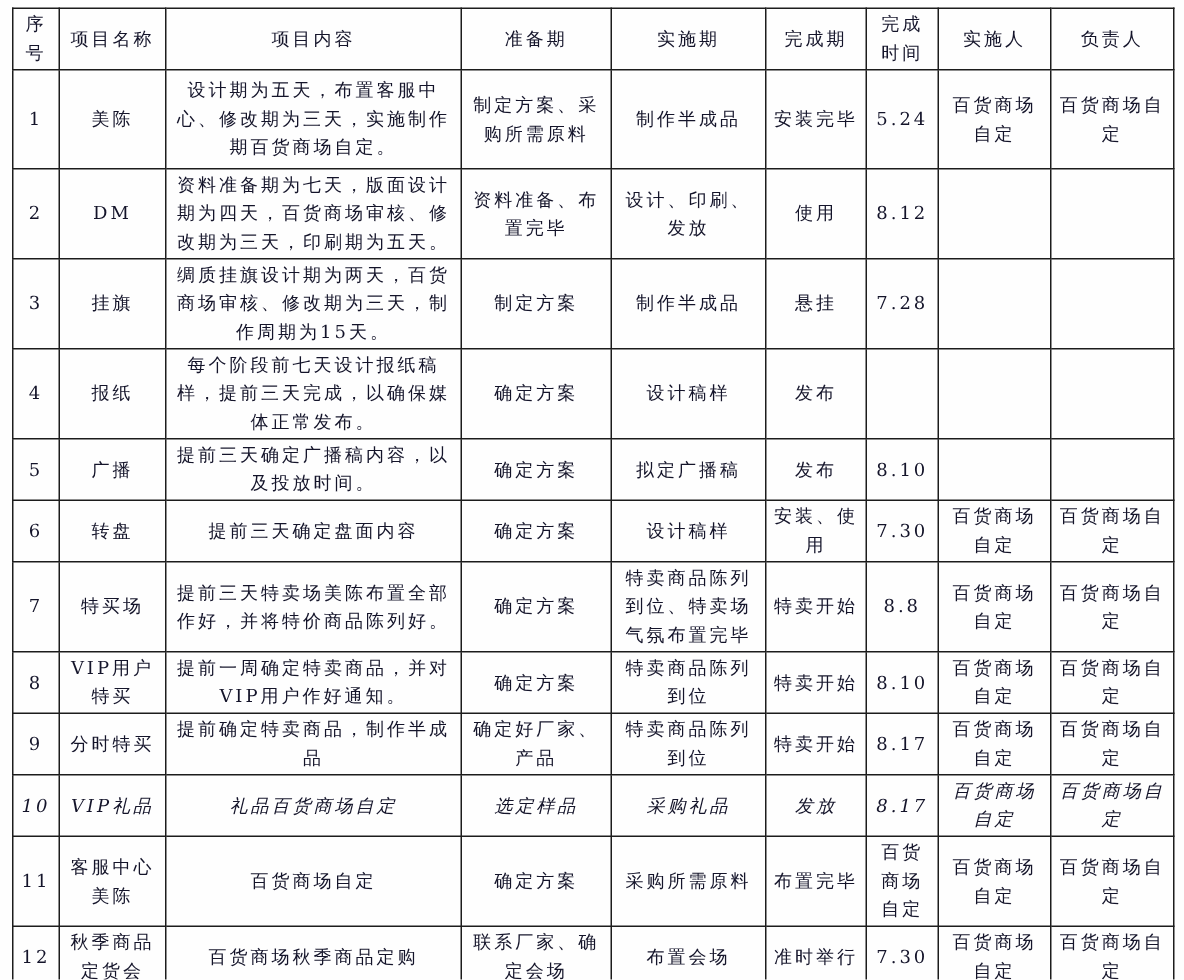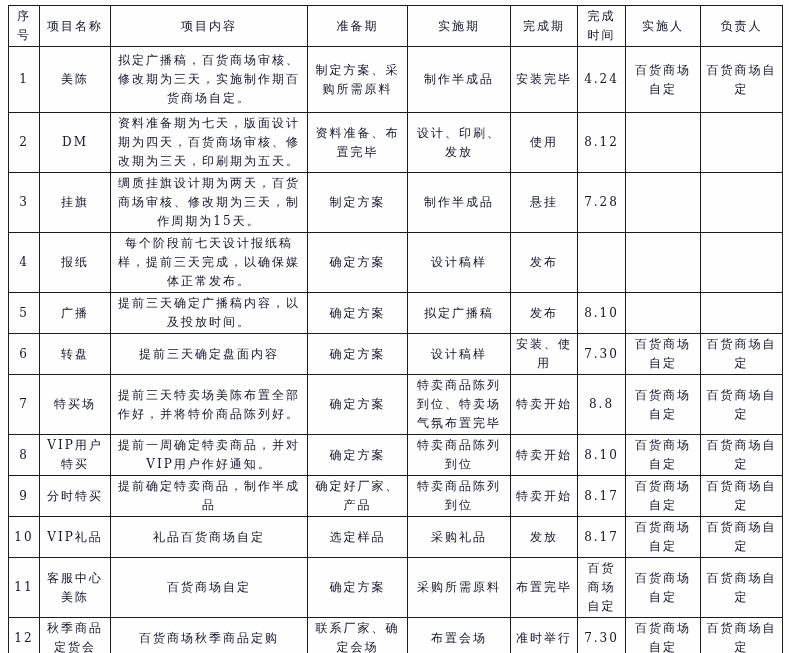--- a/index.html
+++ b/index.html
@@ -62,25 +62,25 @@
         <th>完成期</th>
         <th>完成时间</th>
         <th>实施人</th>
         <th>负责人</th>
       </tr>
   </thead>
   <tbody>
       <tr style="height: 66px;">
         <td>1</td>
         <td>美陈</td>
-        <td>拟定广播稿，百货商场审核、修改期为三天，实施制作期百货商场自定。</td>
+        <td>设计期为五天，布置客服中心、修改期为三天，实施制作期百货商场自定。</td>
         <td>制定方案、采购所需原料</td>
         <td>制作半成品</td>
         <td>安装完毕</td>
-        <td>4.24</td>
+        <td>5.24</td>
         <td>百货商场自定</td>
         <td>百货商场自定</td>
       </tr>
       <tr style="height: 54px;">
         <td>2</td>
         <td>DM</td>
         <td>资料准备期为七天，版面设计期为四天，百货商场审核、修改期为三天，印刷期为五天。</td>
         <td>资料准备、布置完毕</td>
         <td>设计、印刷、发放</td>
         <td>使用</td>
@@ -158,21 +158,21 @@
         <td>9</td>
         <td>分时特买</td>
         <td>提前确定特卖商品，制作半成品</td>
         <td>确定好厂家、产品</td>
         <td>特卖商品陈列到位</td>
         <td>特卖开始</td>
         <td>8.17</td>
         <td>百货商场自定</td>
         <td>百货商场自定</td>
       </tr>
-      <tr style="height: 38px;">
+      <tr style="height: 38px; font-style: italic;">
         <td>10</td>
         <td>VIP礼品</td>
         <td>礼品百货商场自定</td>
         <td>选定样品</td>
         <td>采购礼品</td>
         <td>发放</td>
         <td>8.17</td>
         <td>百货商场自定</td>
         <td>百货商场自定</td>
       </tr>

